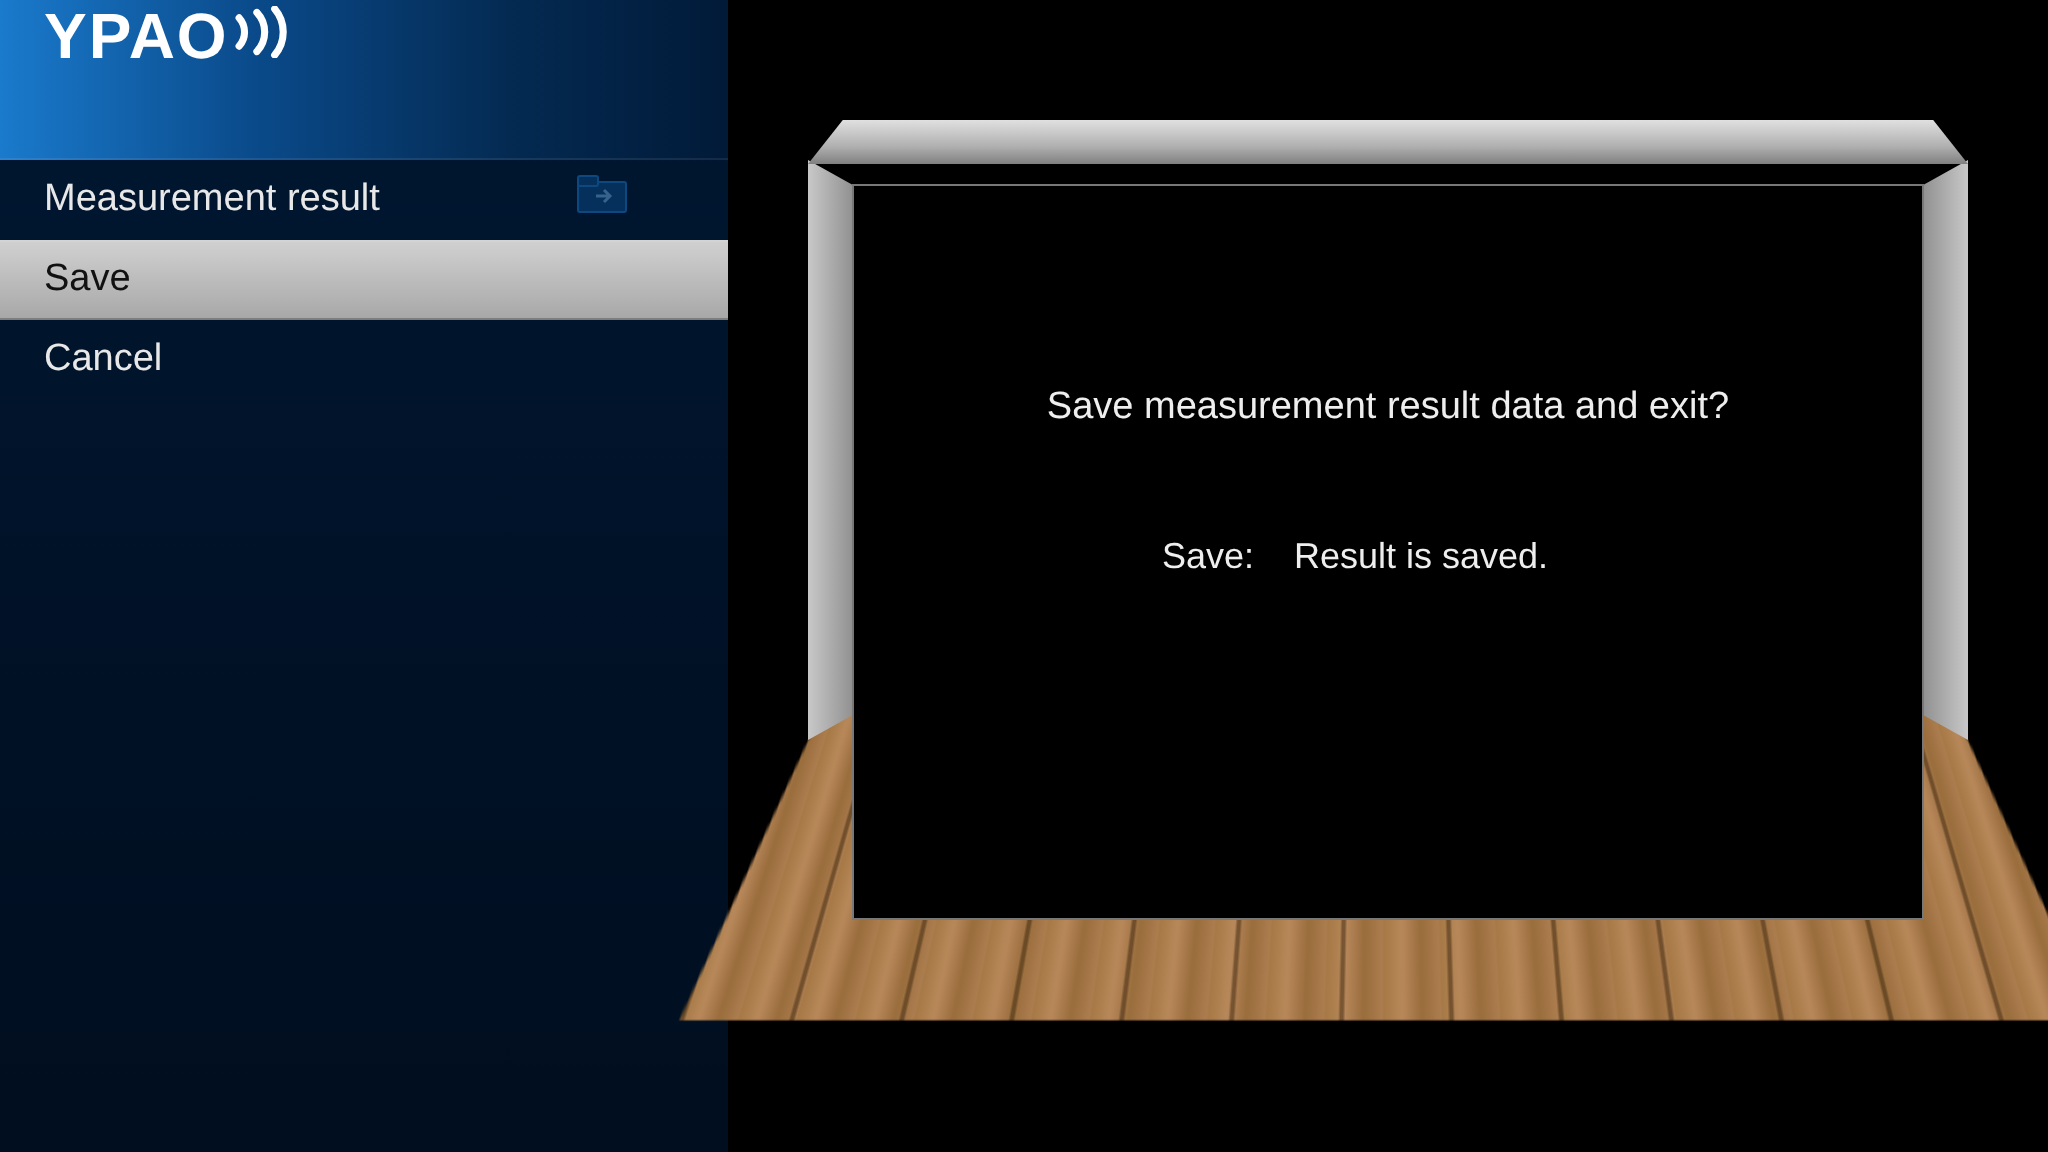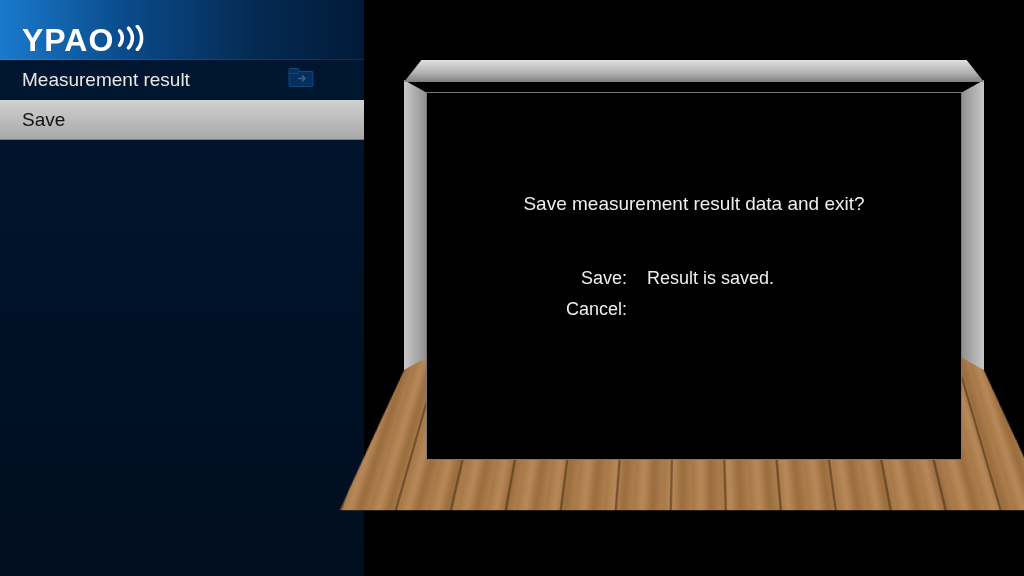--- a/index.html
+++ b/index.html
@@ -17,24 +17,24 @@
       display: flex;
     }
     .sidebar {
       width: 364px;
       height: 100%;
       background: linear-gradient(180deg, #001833 0%, #001228 50%, #000e1f 100%);
       display: flex;
       flex-direction: column;
     }
     .header {
-      height: 60px;
+      height: 80px;
       background: linear-gradient(90deg, #1a7acc 0%, #0a4a8a 35%, #042a52 70%, #011a38 100%);
       display: flex;
-      align-items: flex-end;
+      align-items: flex-start;
       padding-left: 22px;
       border-bottom: 1px solid rgba(255,255,255,0.08);
     }
     .logo {
       font-size: 32px;
       font-weight: bold;
       letter-spacing: 1px;
       color: #fff;
       display: flex;
       align-items: baseline;
@@ -201,36 +201,38 @@
       <span class="item-icon folder-icon">
         <svg viewBox="0 0 26 20">
           <rect x="1" y="4" width="24" height="15" rx="1" fill="#0a4a8a" stroke="#1a7acc" stroke-width="1"></rect>
           <rect x="1" y="1" width="10" height="5" rx="1" fill="#0a4a8a" stroke="#1a7acc" stroke-width="1"></rect>
           <path d="M10 11 L16 11 M14 8 L17 11 L14 14" stroke="#6ab0e8" stroke-width="1.5" fill="none"></path>
         </svg>
       </span>
     </div>
     <div class="menu-item selected">
       <span>Save</span>
+    </div>
+    <div class="menu-item">
+      <span>Cancel</span>
     </div>
   </div>
 </div>
 
 <div class="main">
   <div class="room-viz">
     <div class="room-floor"></div>
     <div class="room-wall-left"></div>
     <div class="room-wall-right"></div>
     <div class="room-ceiling"></div>
     <div class="room-back">
       <div class="prompt">Save measurement result data and exit?</div>
       <div class="options">
         <div class="option-row">
           <div class="option-label">Save:</div>
           <div class="option-desc">Result is saved.</div>
         </div>
         <div class="option-row">
-          <div class="option-label">Cancel:</div>
         </div>
       </div>
     </div>
   </div>
 </div>
 
 </body></html>

